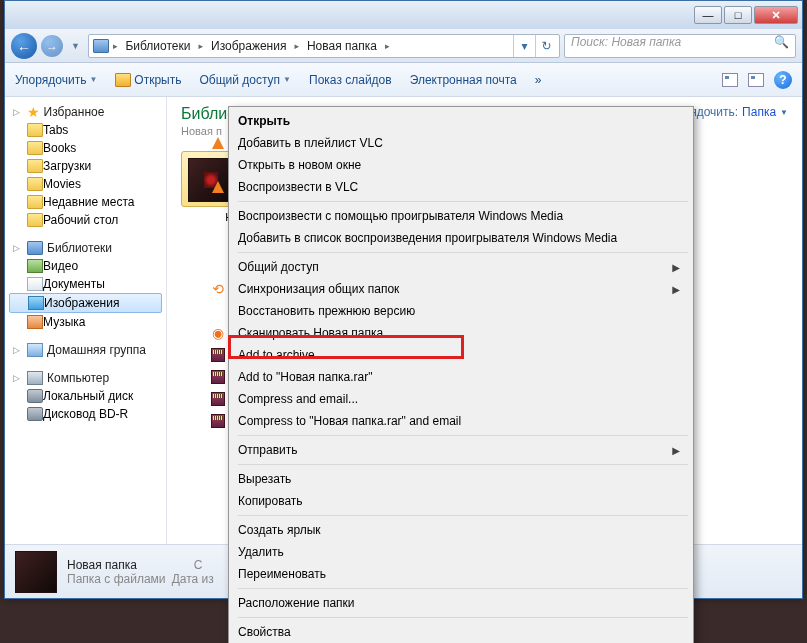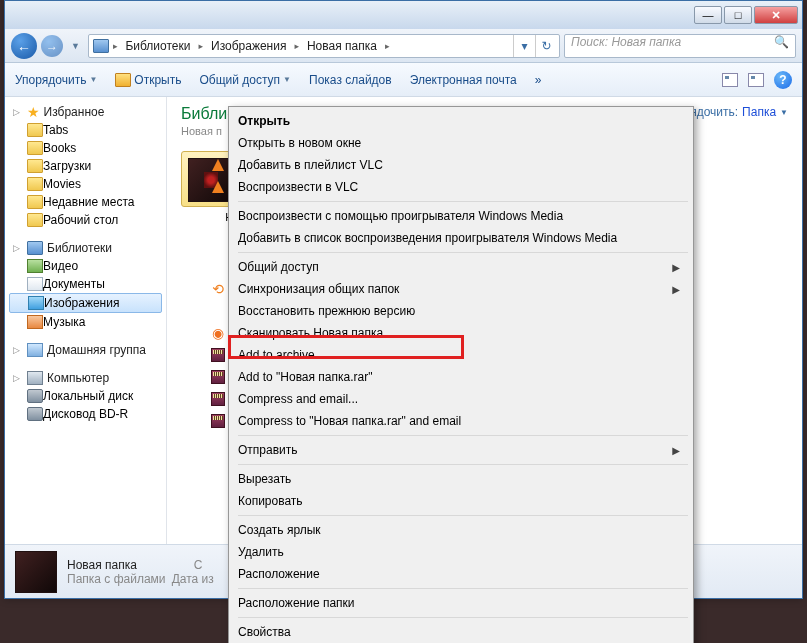--- a/index.html
+++ b/index.html
@@ -232,27 +232,27 @@
       <div class="t2"><span>Папка с файлами</span>&nbsp;&nbsp;<span>Дата из</span></div>
     </div>
   </div>
 </div>
 
 <div class="ctx">
   <div class="ctx-item bold">
       <span>Открыть</span>
     </div>
   <div class="ctx-item">
+      <span class="ctx-ico">
+        <span class="ico-vlc"></span>
+      </span>
+      <span>Добавить в плейлист VLC</span>
+    </div>
+  <div class="ctx-item">
       <span>Открыть в новом окне</span>
-    </div>
-  <div class="ctx-item">
-      <span class="ctx-ico">
-        <span class="ico-vlc"></span>
-      </span>
-      <span>Добавить в плейлист VLC</span>
     </div>
   <div class="ctx-item">
       <span class="ctx-ico">
         <span class="ico-vlc"></span>
       </span>
       <span>Воспроизвести в VLC</span>
     </div>
   <div class="ctx-sep"></div>
   <div class="ctx-item">
       <span>Воспроизвести с помощью проигрывателя Windows Media</span>
@@ -314,21 +314,21 @@
       <span>Копировать</span>
     </div>
   <div class="ctx-sep"></div>
   <div class="ctx-item">
       <span>Создать ярлык</span>
     </div>
   <div class="ctx-item">
       <span>Удалить</span>
     </div>
   <div class="ctx-item">
-      <span>Расположение</span>
+      <span>Переименовать</span>
     </div>
   <div class="ctx-sep"></div>
   <div class="ctx-item">
       <span>Расположение папки</span>
     </div>
   <div class="ctx-sep"></div>
   <div class="ctx-item">
       <span>Свойства</span>
     </div>
 </div>

